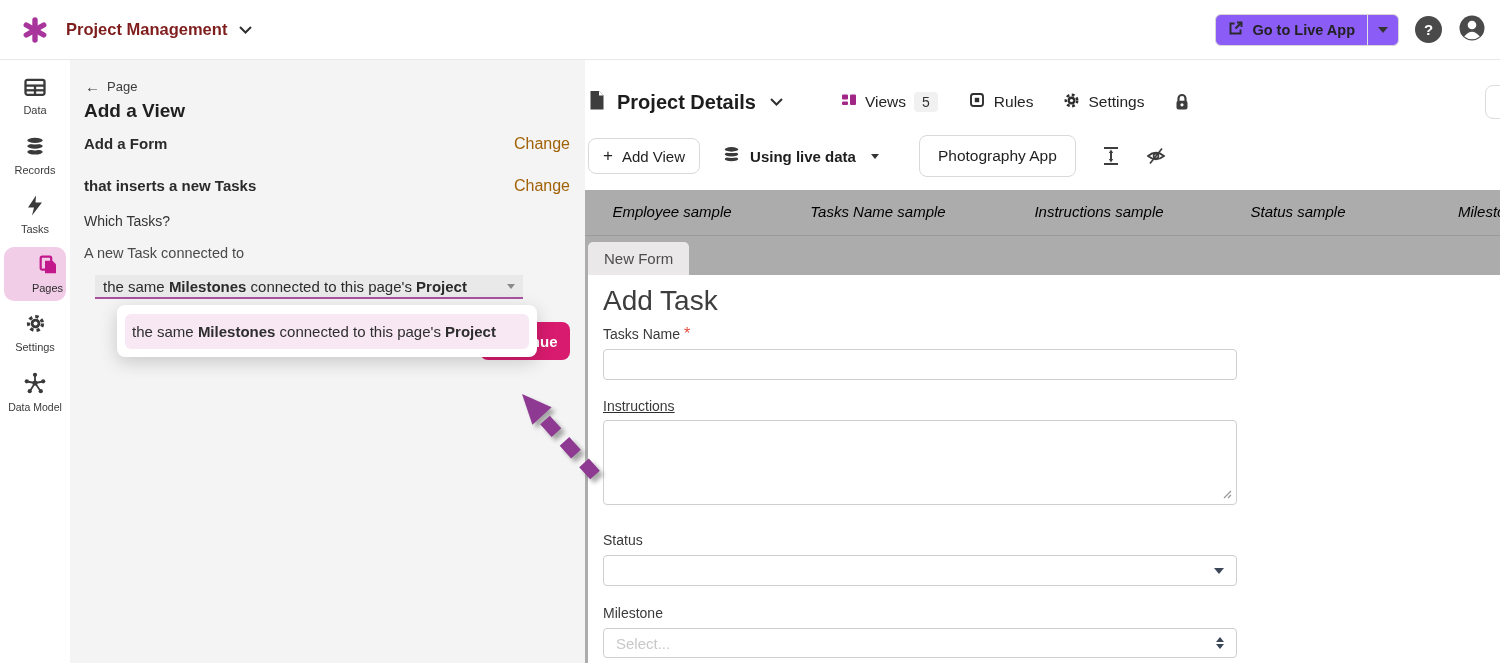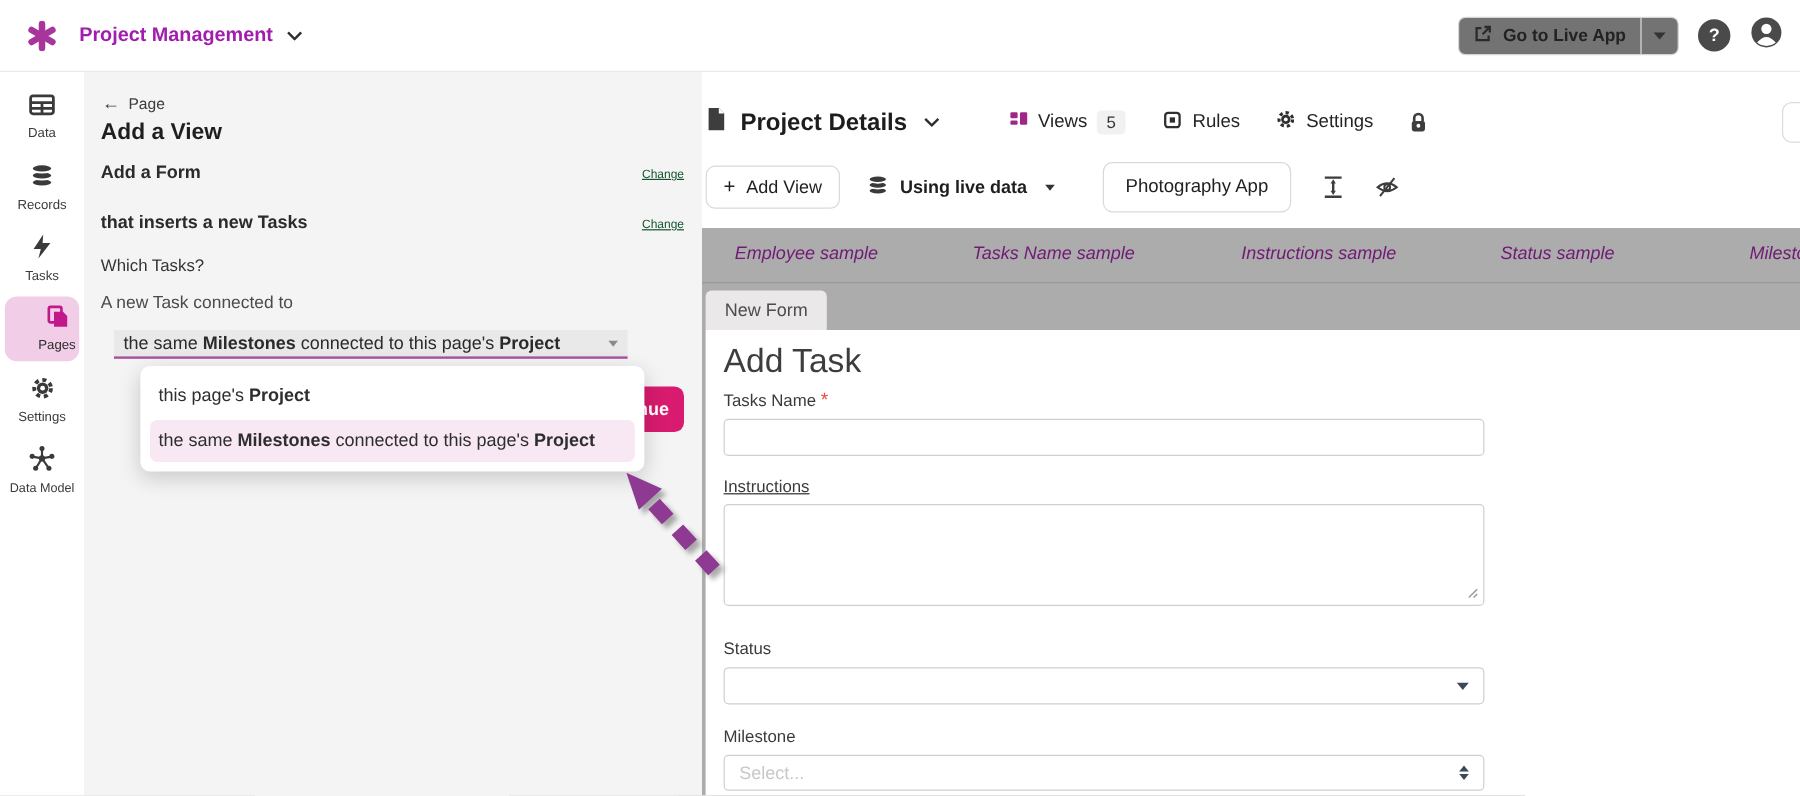--- a/index.html
+++ b/index.html
@@ -5,44 +5,44 @@
   * { margin:0; padding:0; box-sizing:border-box; }
   body { background:#fff; }
   .screen {
     position:relative; width:1500px; height:663px; overflow:hidden;
     font-family:"Liberation Sans", sans-serif; color:#2d2d2d; background:#fff;
   }
   
   .topbar { position:absolute; left:0; top:0; width:1500px; height:60px;
     background:#fff; border-bottom:1px solid #e8e8e8; display:flex; align-items:center; z-index:5;}
   .logo { margin-left:20px; width:30px; height:30px; display:flex; align-items:center; justify-content:center;}
-  .app-title { margin-left:16px; font-size:16.5px; font-weight:bold; color:#a21caf;}
+  .app-title { margin-left:16px; font-size:16.5px; font-weight:bold; color:#7f1d1d;}
   .title-chev { margin-left:12px; display:inline-flex; }
   .topbar-right { margin-left:auto; margin-right:14px; display:flex; align-items:center; gap:16px;}
-  .golive { display:flex; align-items:stretch; border:1px solid #d6d6d6; border-radius:6px; background:#737373; height:32px; cursor:pointer;}
+  .golive { display:flex; align-items:stretch; border:1px solid #d6d6d6; border-radius:6px; background:#8b5cf6; height:32px; cursor:pointer;}
   .golive-main { display:flex; align-items:center; gap:8px; padding:0 12px; font-size:14.5px; font-weight:bold; color:#222;}
   .golive-caret { display:flex; align-items:center; padding:0 10px; border-left:1px solid #e0e0e0;}
   .tri-down { width:0; height:0; border-left:5px solid transparent; border-right:5px solid transparent; border-top:6px solid #333;}
   .help-circle { width:27px; height:27px; border-radius:50%; background:#4a4a4a; color:#fff;
     display:flex; align-items:center; justify-content:center; font-size:15px; font-weight:bold; cursor:pointer;}
   
   .rail { position:absolute; left:0; top:60px; width:70px; height:603px; background:#fff; z-index:4;
     display:flex; flex-direction:column; align-items:center; padding-top:10px;}
   .rail-item { width:62px; height:54px; margin-bottom:5px; border-radius:10px; display:flex;
     flex-direction:column; align-items:center; justify-content:center; gap:3px; cursor:pointer;}
   .rail-item span.lbl { font-size:11px; color:#3b3b3b; white-space:nowrap;}
   .rail-item.active { background:#f2cde7;padding-left:25px; }
   .rail-item.active span.lbl { color:#2c2c2c; }
   
   .panel { position:absolute; left:70px; top:60px; width:515px; height:603px; background:#f4f4f4; z-index:3;}
   .back-row { position:absolute; left:15px; top:18px; font-size:13px; color:#3c3c3c; display:flex; gap:7px; align-items:center; cursor:pointer;}
   .panel-title { position:absolute; left:14px; top:40px; font-size:19px; font-weight:bold; color:#1f1f1f;}
   .panel-row { position:absolute; left:14px; right:15px; display:flex; justify-content:space-between; align-items:baseline;}
   .panel-row .lbl { font-size:15px; font-weight:bold; color:#2b2b2b;}
-  .panel-row .chg { font-size:10px; color:#14532d; text-decoration:underline; cursor:pointer;}
+  .panel-row .chg { font-size:16px; color:#a16207; cursor:pointer;}
   .q-text { position:absolute; left:14px; top:153px; font-size:14px; color:#333;}
   .intro-text { position:absolute; left:14px; top:185px; font-size:14.5px; color:#4a4a4a;}
   .connect-select { position:absolute; left:25px; top:215px; width:428px; height:24px; background:#e9e9e9;
     border-bottom:2px solid #a9519f; display:flex; align-items:center; padding:0 8px; font-size:15px; color:#2b2b2b;
     cursor:pointer; z-index:1; white-space:nowrap;}
   .connect-select b, .dd-opt b { font-weight:bold; }
   .sel-caret { margin-left:auto; width:0; height:0; border-left:4.5px solid transparent; border-right:4.5px solid transparent; border-top:5px solid #8a8a8a;}
   .continue-btn { position:absolute; left:410px; top:262px; width:90px; height:38px; background:#d81b6e;
     border:none; border-radius:8px; color:#fff; font-size:15px; font-weight:bold; z-index:2; cursor:pointer;
     font-family:"Liberation Sans", sans-serif;}
@@ -71,21 +71,21 @@
     display:flex; align-items:center; gap:9px; font-size:15px; color:#1f1f1f; cursor:pointer;
     font-family:"Liberation Sans", sans-serif;}
   .plus { font-size:17px; color:#222; }
   .livedata { display:flex; align-items:center; gap:9px; margin-left:22px; font-size:15px; color:#1e1e1e; cursor:pointer;}
   .livedata .tri { width:0;height:0;border-left:4.5px solid transparent;border-right:4.5px solid transparent;border-top:5.5px solid #333; margin-left:6px;}
   .app-btn { height:42px; padding:16px 18px; margin-left:40px; font-size:15.5px; border-radius:8px;}
   .icon-btn { margin-left:26px; background:none; border:none; cursor:pointer; display:flex; align-items:center;}
   
   .grayzone { position:absolute; left:0; right:0; top:130px; bottom:0; background:#acacac; overflow:hidden;}
   .sample-row { position:relative; height:46px; border-bottom:1px solid #9a9a9a;}
-  .sample-cell { position:absolute; top:13px; transform:translateX(-50%); font-size:15px; font-style:italic; color:#701a75; white-space:nowrap;}
+  .sample-cell { position:absolute; top:13px; transform:translateX(-50%); font-size:15px; font-style:italic; color:#000000; white-space:nowrap;}
   .formtab { position:absolute; left:23px; top:52px; height:33px; padding:0 16px; background:#eae8e8;
     border-radius:5px 5px 0 0; display:flex; align-items:center; font-size:15px; color:#4c4c4c; cursor:pointer;}
   .formcard { position:absolute; left:23px; right:8px; top:85px; bottom:0; background:#fff; padding:10px 0 0 15px;}
   .form-title { font-size:28px; font-weight:400; color:#3d3d3d; margin-bottom:8px;}
   .fields { width:634px; }
   .f-label { font-size:14px; color:#3a3a3a; }
   .req { color:#e74c3c; margin-left:4px; }
   .f-input { margin-top:6px; width:100%; height:31px; border:1px solid #cfcfcf; border-radius:4px; background:#fff;
     font-family:"Liberation Sans", sans-serif; font-size:14px; padding:0 8px;}
   .f-area { margin-top:5px; width:100%; height:85px; border:1px solid #cfcfcf; border-radius:4px; resize:none; position:relative;}
@@ -245,23 +245,20 @@
     <div class="connect-select">
       <span>
         <span>the same </span><b>Milestones</b><span> connected to this page's </span><b>Project</b>
       </span>
       <span class="sel-caret"></span>
     </div>
 
     <button class="continue-btn">Continue</button>
 
     <div class="dropdown">
-      <div class="dd-opt plain">
-        <span>this page's </span><b>Project</b>
-      </div>
       <div class="dd-opt hl">
         <span>the same </span><b>Milestones</b><span> connected to this page's </span><b>Project</b>
       </div>
     </div>
   </div>
 
   <svg class="anno-arrow" width="130" height="110" viewBox="0 0 130 110">
     <polygon points="27,14 56.6,27.3 37.4,44.7" fill="#8e3a92"></polygon>
     <line x1="50" y1="40" x2="100" y2="95" stroke="#8e3a92" stroke-width="13" stroke-dasharray="17 12"></line>
   </svg>

